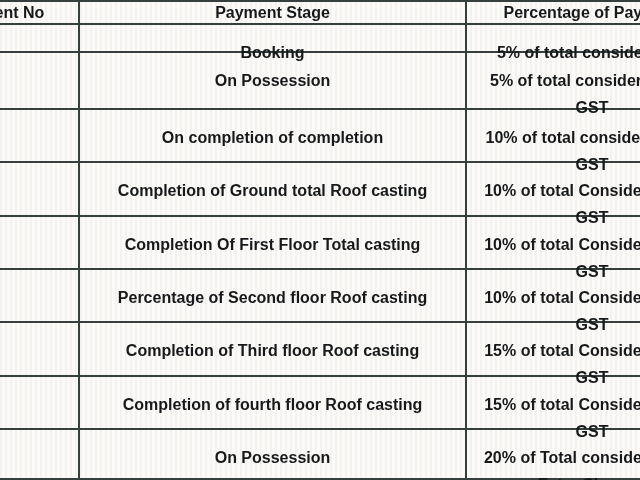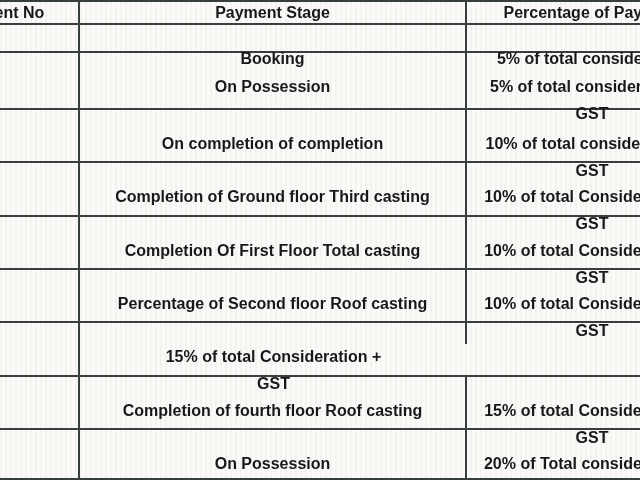--- a/index.html
+++ b/index.html
@@ -38,21 +38,21 @@
   .r6 { height: 53px; }
   .r7 { height: 54px; }
   .r8 { height: 53px; }
   .r9 { height: 50px; }
   .cell {
     text-align: center;
     font-weight: bold;
     font-size: 16px;
     line-height: 27px;
     color: #16181a;
-    padding-top: 20px;
+    padding-top: 14px;
     box-sizing: border-box;
     overflow: visible;
     white-space: nowrap;
   }
   .c1, .c2 { border-right: 2px solid #363e3e; }
   .header-row .cell { line-height: 19px; padding-top: 1px; }
   .pline { height: 27px; line-height: 27px; }
   .pline:empty { height: 0; }
 </style>
 </head>
@@ -88,21 +88,21 @@
     <div class="cell c1"></div>
     <div class="cell c2">On completion of completion</div>
     <div class="cell c3">
       <div class="pline">10% of total consideration +</div>
       <div class="pline">GST</div>
     </div>
   </div>
 
   <div class="row r4">
     <div class="cell c1"></div>
-    <div class="cell c2">Completion of Ground floor Third casting</div>
+    <div class="cell c2">Completion of Ground total Roof casting</div>
     <div class="cell c3">
       <div class="pline">10% of total Consideration +</div>
       <div class="pline">GST</div>
     </div>
   </div>
 
   <div class="row r5">
     <div class="cell c1"></div>
     <div class="cell c2">Completion Of First Floor Total casting</div>
     <div class="cell c3">
@@ -115,20 +115,21 @@
     <div class="cell c1"></div>
     <div class="cell c2">Percentage of Second floor Roof casting</div>
     <div class="cell c3">
       <div class="pline">10% of total Consideration +</div>
       <div class="pline">GST</div>
     </div>
   </div>
 
   <div class="row r7">
     <div class="cell c1"></div>
+    <div class="cell c2">Completion of Third floor Roof casting</div>
     <div class="cell c3">
       <div class="pline">15% of total Consideration +</div>
       <div class="pline">GST</div>
     </div>
   </div>
 
   <div class="row r8">
     <div class="cell c1"></div>
     <div class="cell c2">Completion of fourth floor Roof casting</div>
     <div class="cell c3">

